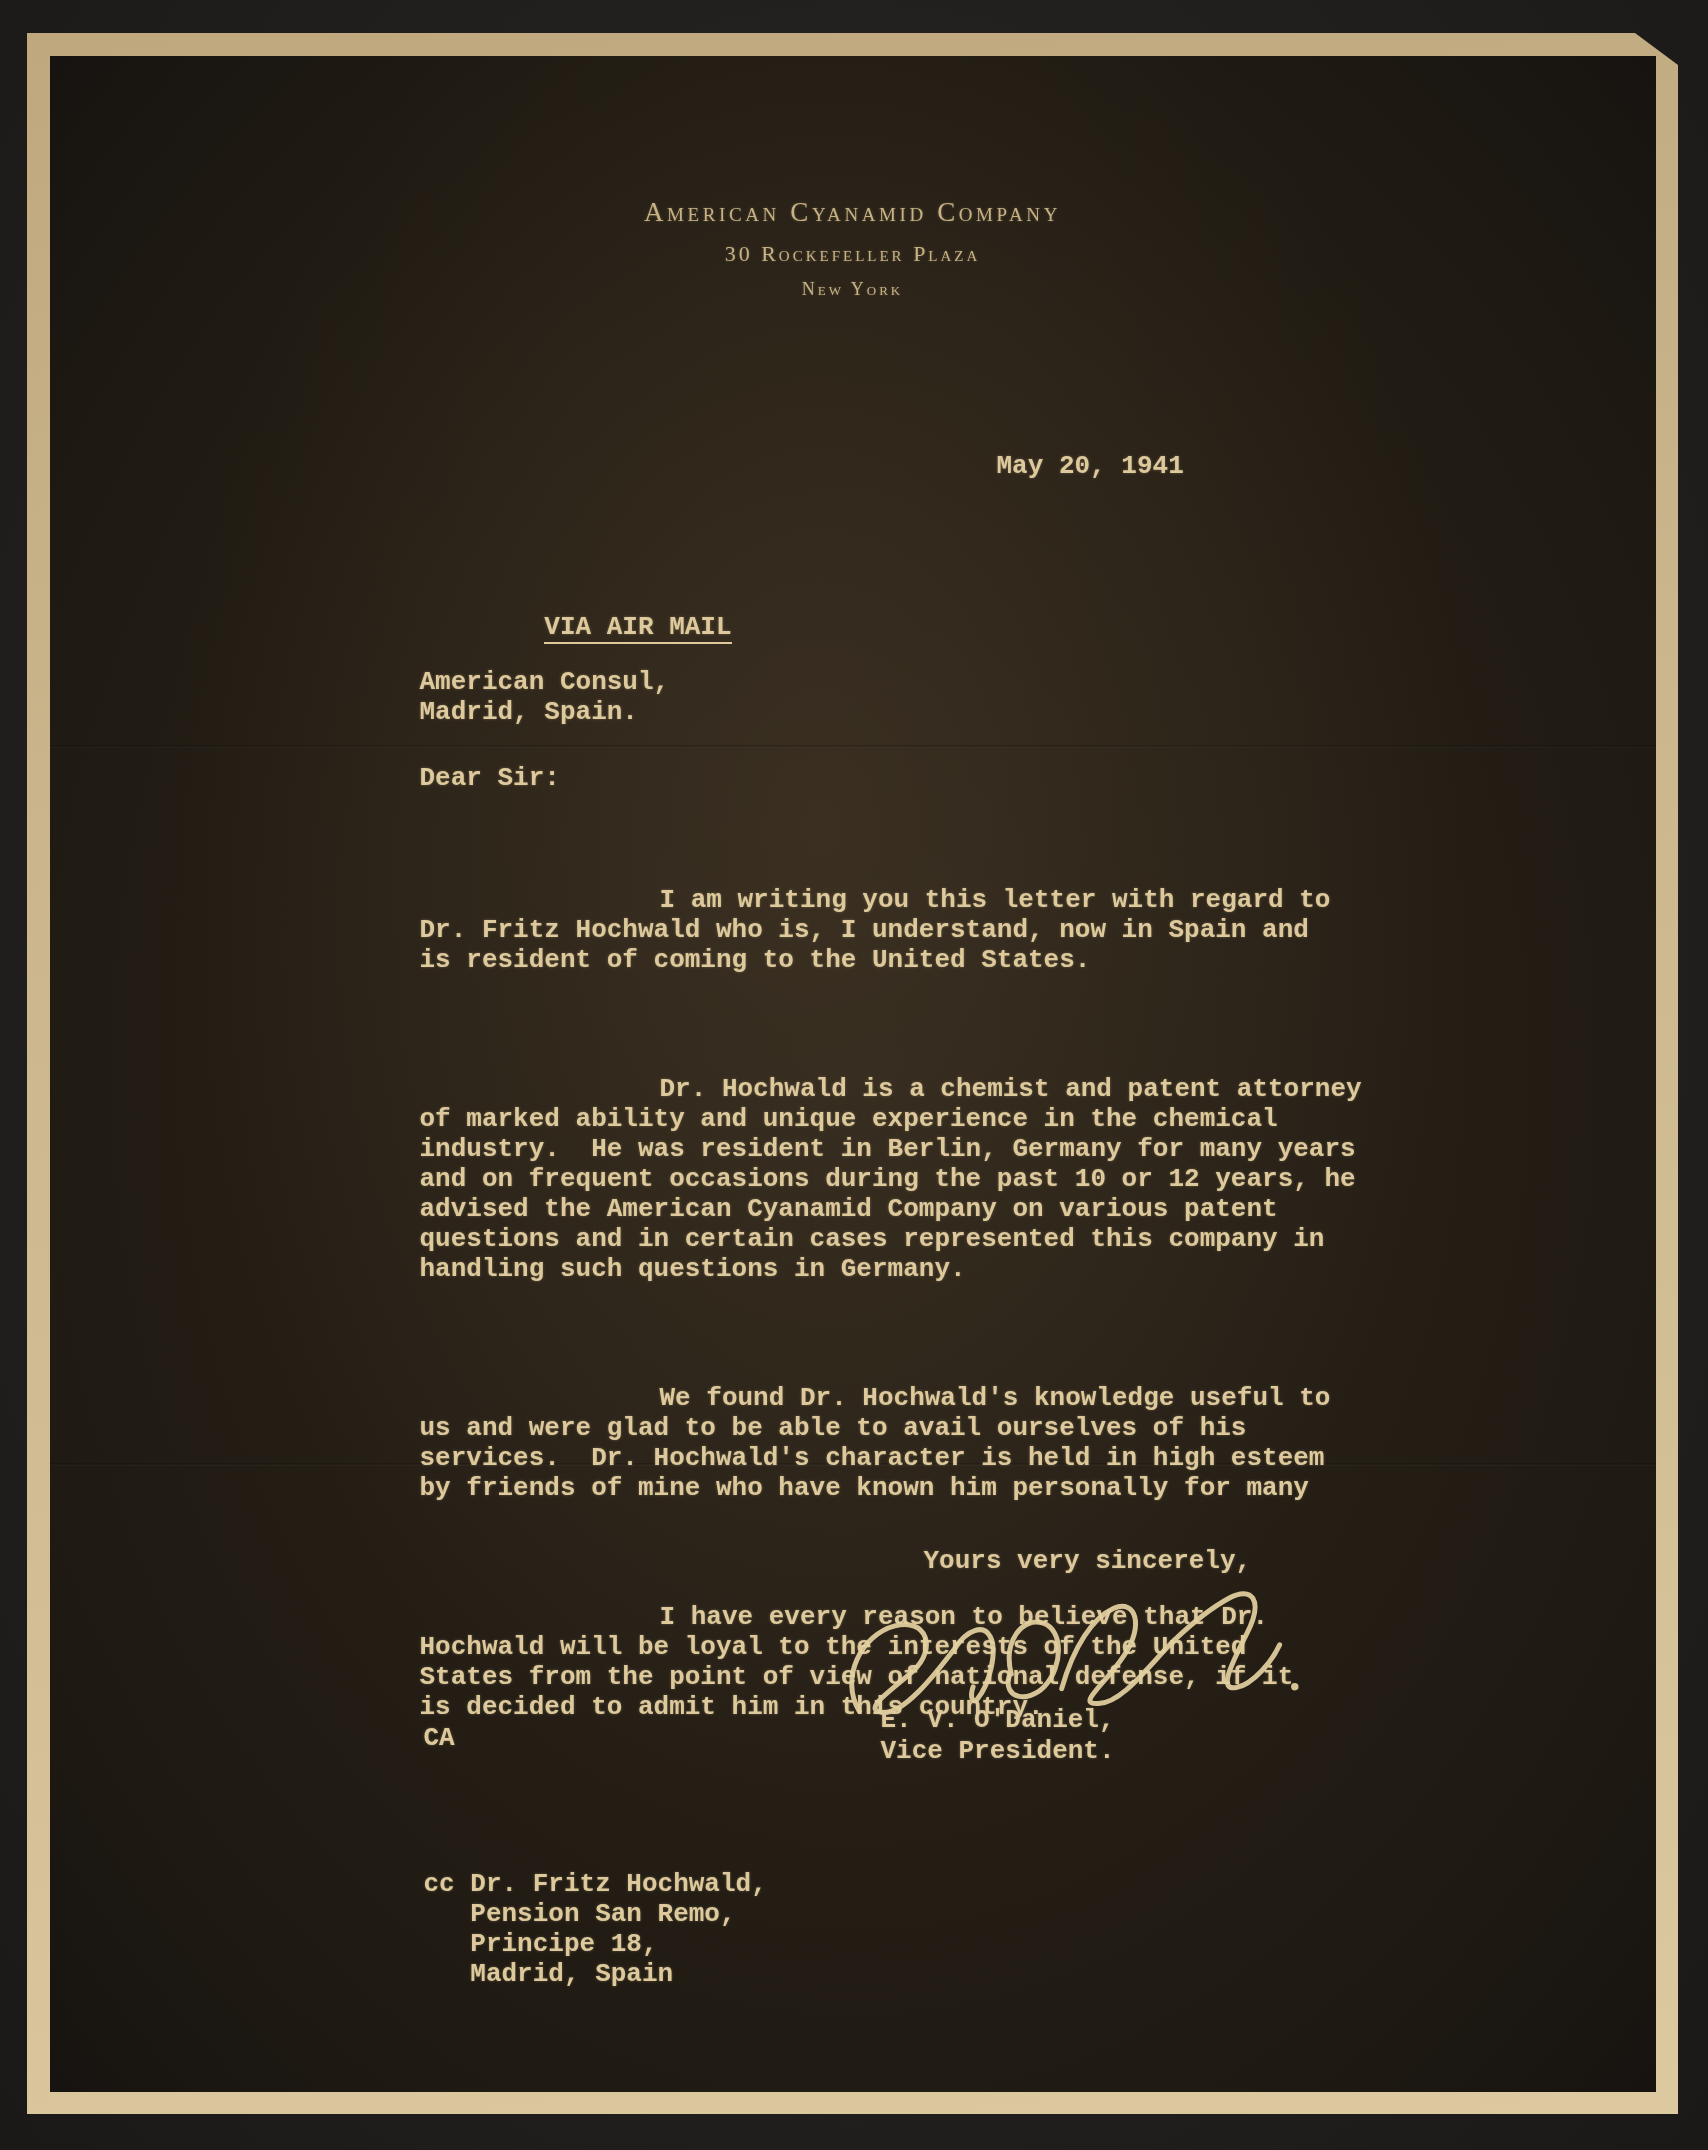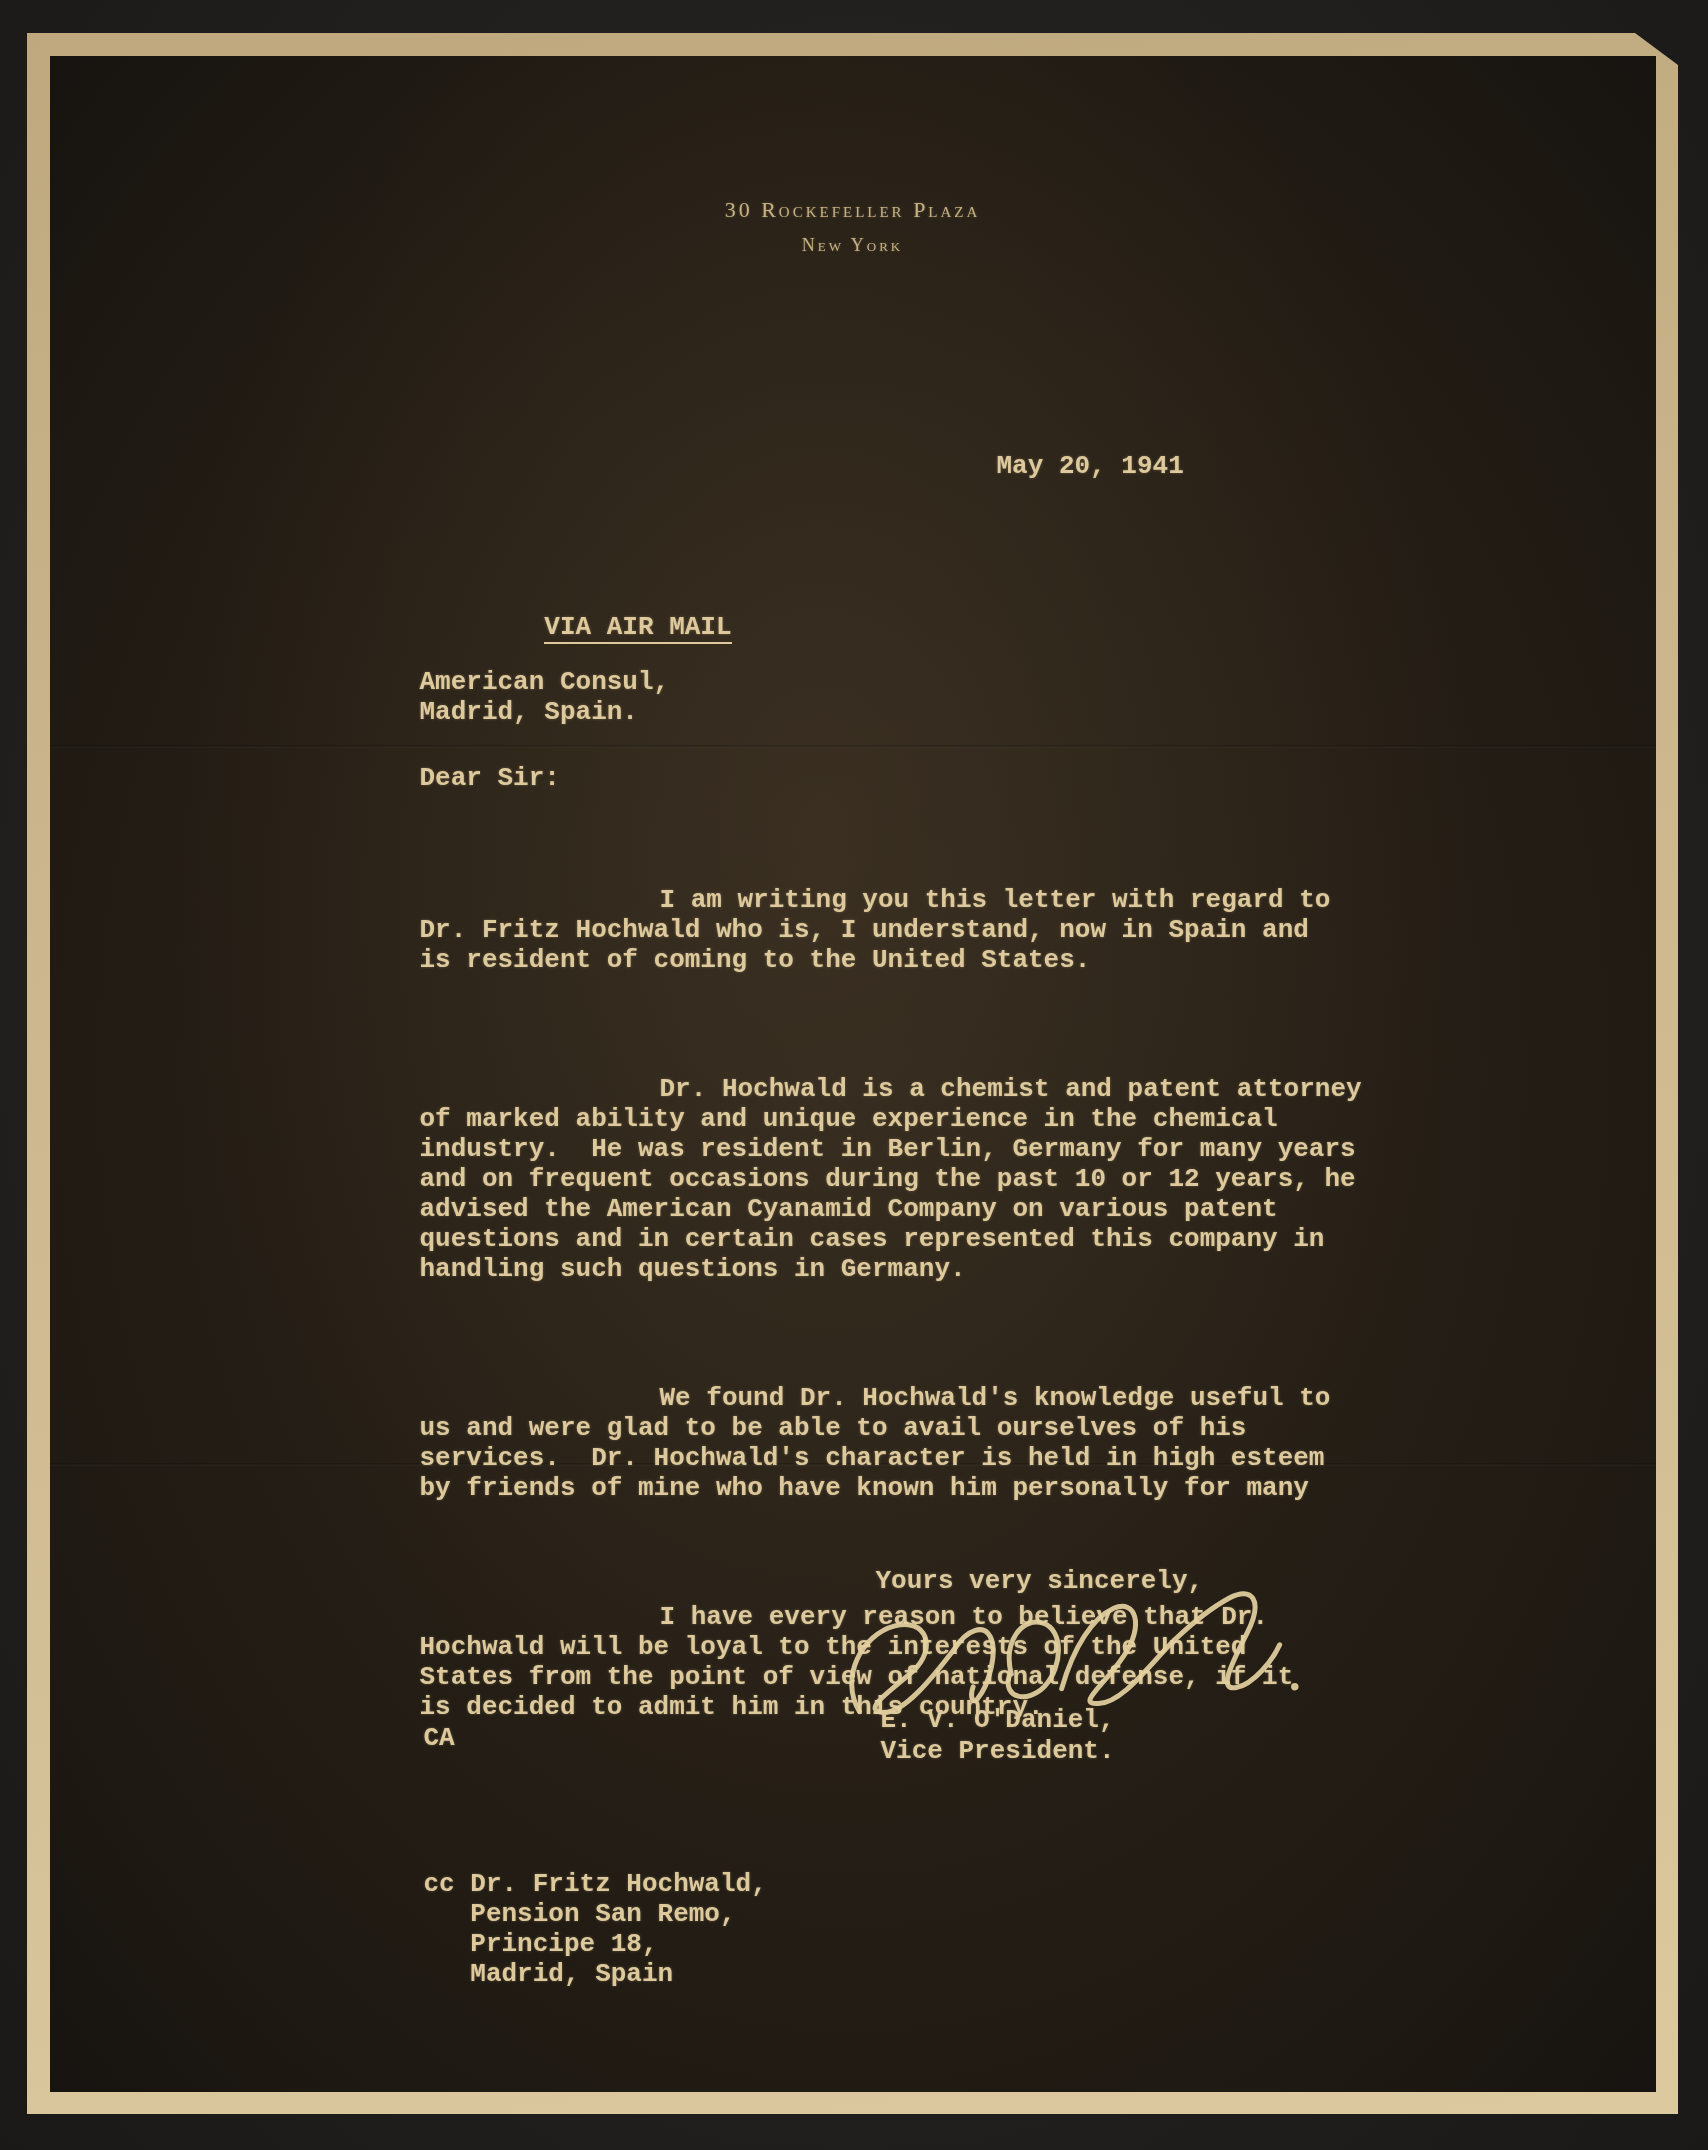--- a/index.html
+++ b/index.html
@@ -51,21 +51,21 @@
   .via        { position:absolute; left:370px;  top:526px; }
   .via span   { display:inline-block; border-bottom:2.4px solid currentColor; padding-bottom:0; }
   .recipient  { position:absolute; left:370px;  top:611px; }
   .salutation { position:absolute; left:370px;  top:707px; }
 
   .body-text  { position:absolute; left:370px; top:769px; width:1044px; }
   .paragraph  { margin-bottom:39px; }
   .paragraph:last-child { margin-bottom:0; }
   .paragraph .line:first-child { text-indent:240px; }
 
-  .closing    { position:absolute; left:826px; top:1490px;margin-top:20px; }
+  .closing    { position:absolute; left:874px; top:1490px; }
   .signature  {
     position:absolute; left:789px; top:1512px; width:486px; height:190px;
     transform:rotate(-2deg);
   }
   .signature svg { width:100%; height:100%; }
   .sig-name   { position:absolute; left:831px; top:1649px; }
   .sig-title  { position:absolute; left:831px; top:1680px; }
   .initials   { position:absolute; left:374px;  top:1667px; }
   .cc-block   { position:absolute; left:374px;  top:1813px; }
 </style>
@@ -73,20 +73,21 @@
 <body>
 
 <div class="stage">
   <div class="paper">
     <div class="photo">
 
       <div class="fold fold-1"></div>
       <div class="fold fold-2"></div>
 
       <div class="letterhead">
+        <div class="company">American Cyanamid Company</div>
         <div class="addr">30 Rockefeller Plaza</div>
         <div class="city">New York</div>
       </div>
 
       <div class="date mono ink">May 20, 1941</div>
 
       <div class="via mono ink">
         <span>VIA AIR MAIL</span>
       </div>
 

